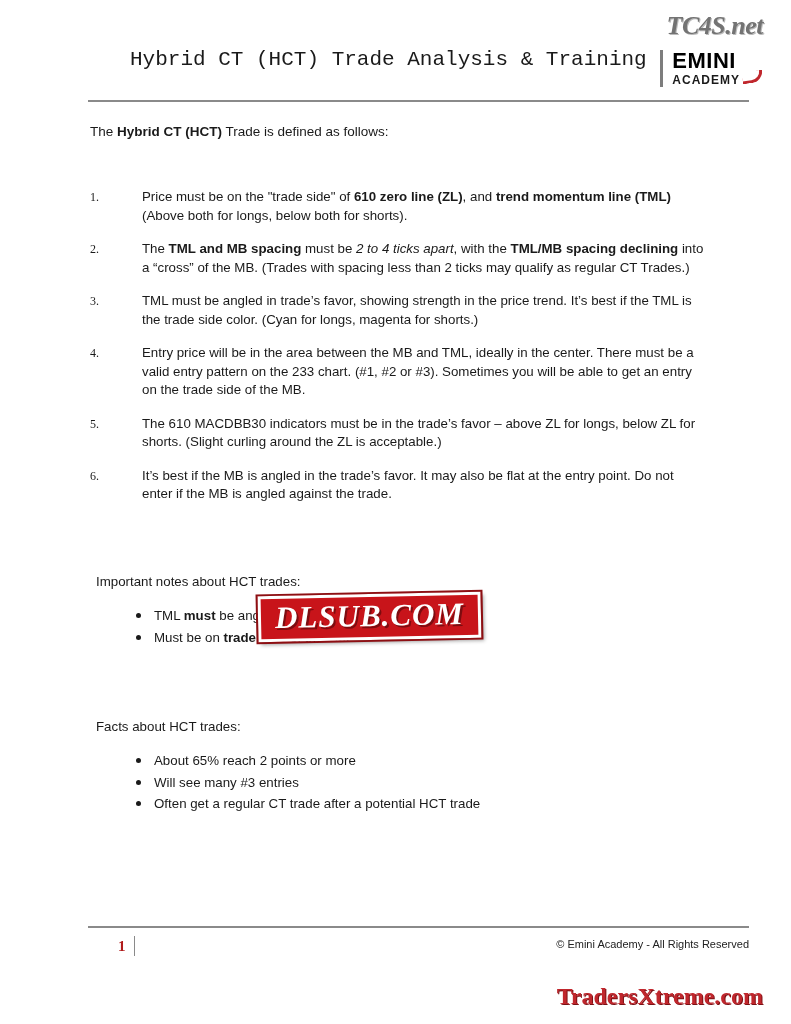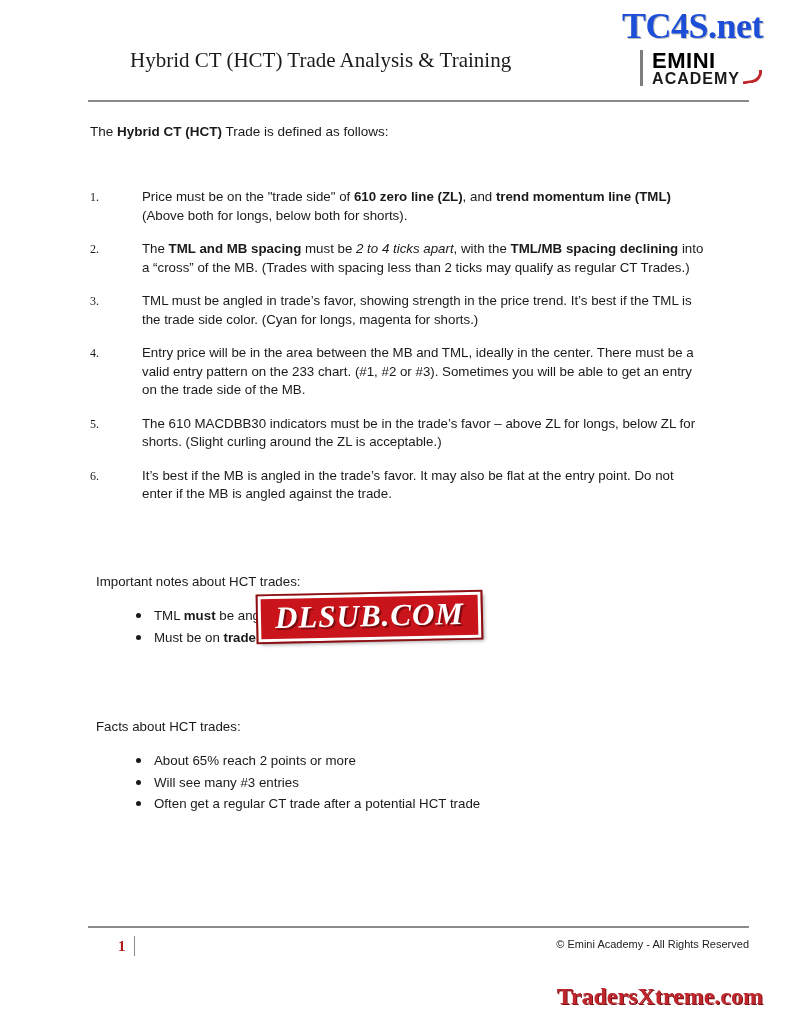--- a/index.html
+++ b/index.html
@@ -25,40 +25,41 @@
 
   
   .header {
     position: relative;
     height: 104px;
   }
   .doc-title {
     position: absolute;
     left: 130px;
     top: 48px;
-    font-family: Liberation Serif, serif;
+    font-family: Liberation Mono, monospace;
     font-size: 21px;
     color: #1a1a1a;
     white-space: nowrap;
   }
   .brand-block {
     position: absolute;
     right: 28px;
     top: 8px;
     width: 210px;
     text-align: right;
   }
   .brand-tc4s {
     font-family: "Liberation Serif", serif;
     font-weight: bold;
-    font-size: 36px;
-    color: #1d4ed8;
+    font-size: 26px;
+    color: #737373;
     letter-spacing: -0.5px;
     line-height: 36px;
     text-shadow: 1px 1px 0 #bbb;
+    font-style: italic;
   }
   .brand-logo {
     margin-top: 6px;
     display: inline-block;
     text-align: left;
     border-left: 3px solid #7d7d7d;
     padding-left: 9px;
   }
   .brand-emini {
     font-family: "Liberation Sans", sans-serif;
@@ -68,21 +69,21 @@
     letter-spacing: 0.5px;
     line-height: 22px;
   }
   .brand-academy-row {
     display: flex;
     align-items: baseline;
   }
   .brand-academy {
     font-family: "Liberation Sans", sans-serif;
     font-weight: bold;
-    font-size: 16px;
+    font-size: 12px;
     color: #1a1a1a;
     letter-spacing: 1px;
     line-height: 14px;
   }
   .brand-swoosh {
     display: inline-block;
     width: 18px;
     height: 9px;
     margin-left: 2px;
     border-bottom: 3px solid #c0272d;

